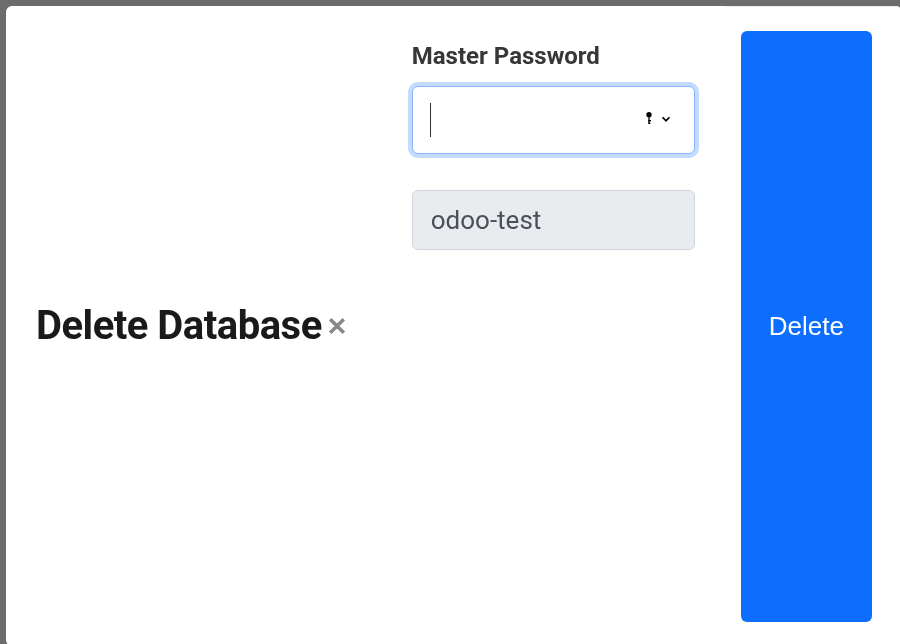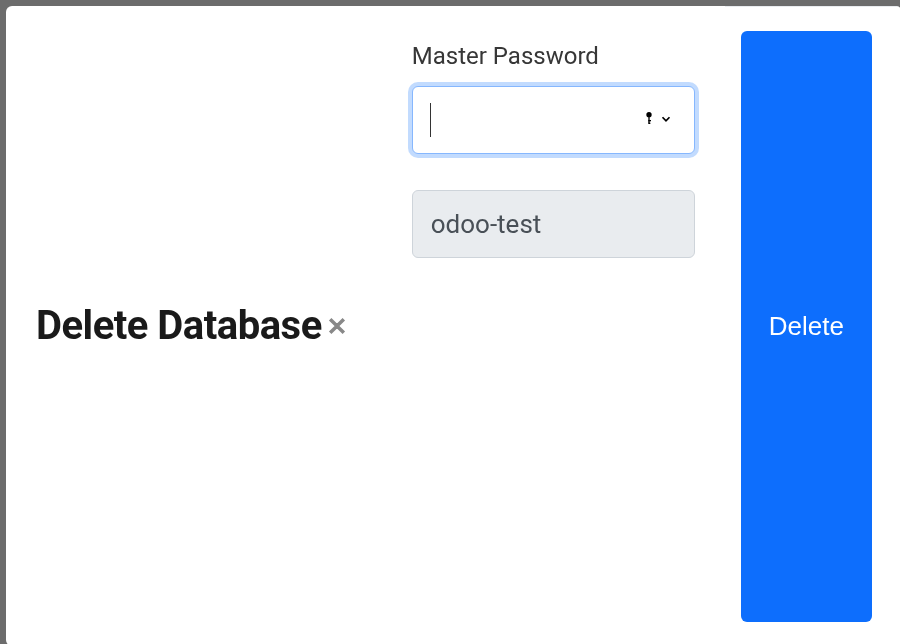--- a/index.html
+++ b/index.html
@@ -56,21 +56,21 @@
       flex: 1;
     }
     .form-group {
       margin-bottom: 36px;
     }
     .form-label {
       display: block;
       font-size: 24px;
       color: #373737;
       margin-bottom: 16px;
-      font-weight: 400;
+      font-weight: 700;
     }
     .input-wrapper {
       position: relative;
     }
     .password-input {
       width: 100%;
       height: 68px;
       padding: 12px 60px 12px 18px;
       font-size: 24px;
       border: 1px solid #ced4da;
@@ -106,21 +106,21 @@
     .key-icon svg {
       width: 16px;
       height: 16px;
     }
     .chevron-icon svg {
       width: 14px;
       height: 14px;
     }
     .readonly-input {
       width: 100%;
-      height: 68px;
+      height: 60px;
       padding: 12px 18px;
       font-size: 26px;
       border: 1px solid #ced4da;
       border-radius: 6px;
       background: #e9ecef;
       color: #495057;
       display: flex;
       align-items: center;
     }
     .modal-footer {

